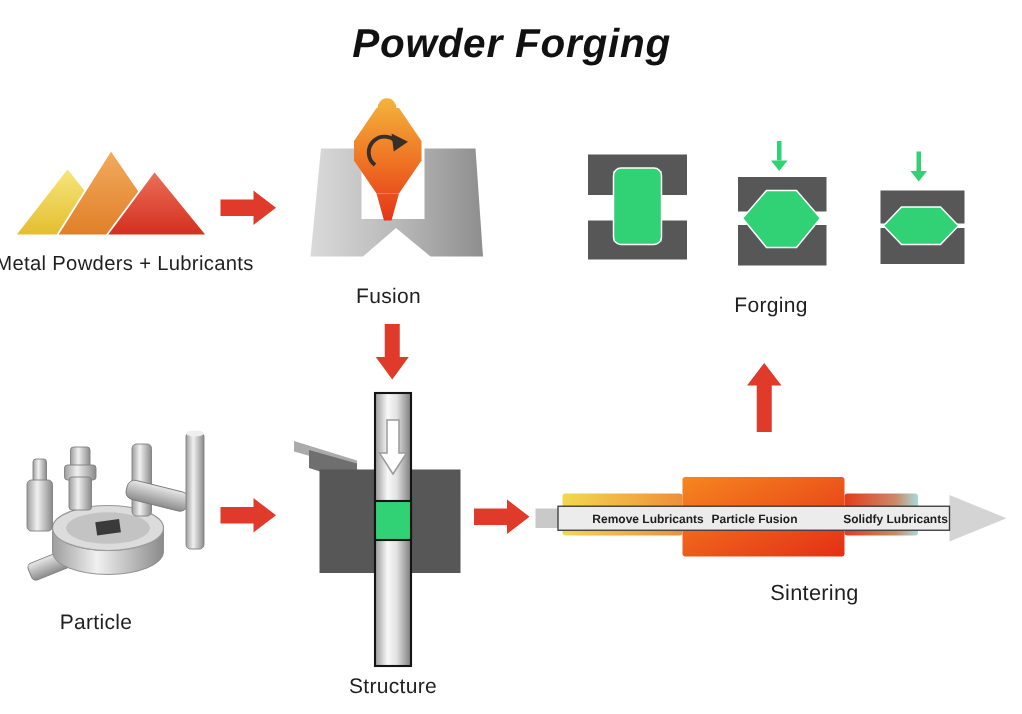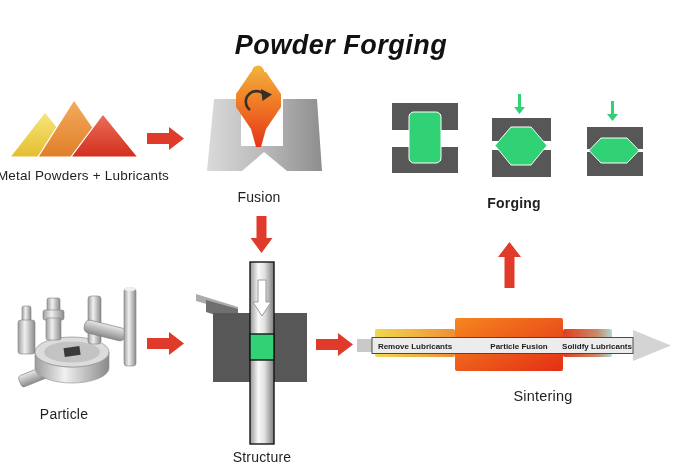--- a/index.html
+++ b/index.html
@@ -178,33 +178,33 @@
     <g>
       <rect x="375" y="329" width="80" height="28" rx="2" fill="url(#gZoneYellow)"></rect>
       <rect x="563" y="329" width="49" height="28" rx="2" fill="url(#gZoneCool)"></rect>
       <rect x="455" y="318" width="108" height="53" rx="2" fill="url(#gZoneHot)"></rect>
       <rect x="357" y="339" width="16" height="13" fill="#c9c9c9"></rect>
       <polygon points="633,330 671,345.5 633,361" fill="#d4d4d4"></polygon>
       <rect x="372" y="337.5" width="261" height="16" fill="#ececec" stroke="#3c3c3c" stroke-width="0.9"></rect>
     </g>
   </svg>
 
-  <div class="title" style="left:341px;top:14px;margin-top:16px;">Powder Forging</div>
+  <div class="title" style="left:341px;top:14px;">Powder Forging</div>
 
   <div class="label" style="left:83px;top:168px;font-size:13.5px;">Metal Powders + Lubricants</div>
 
   <div class="label" style="left:259px;top:189px;">Fusion</div>
 
-  <div class="label" style="left:514px;top:195px;font-weight:bold;">Forging</div>
+  <div class="label" style="left:514px;top:195px;">Forging</div>
 
   <div class="label" style="left:64px;top:406px;">Particle</div>
 
   <div class="label" style="left:262px;top:449px;">Structure</div>
 
   <div class="label" style="left:511px;top:388px;font-size:14.5px;margin-left:32px;">Sintering</div>
 
-  <div class="zone-label" style="left:415px;top:346px;">Remove Lubricants</div>
-
-  <div class="zone-label" style="left:503px;top:346px;margin-left:16px;">Particle Fusion</div>
+  <div class="zone-label" style="left:432px;top:346px;">Remove Lubricants</div>
+
+  <div class="zone-label" style="left:503px;top:346px;">Particle Fusion</div>
 
   <div class="zone-label" style="left:597px;top:346px;">Solidfy Lubricants</div>
 
 </div>
 
 </body></html>

